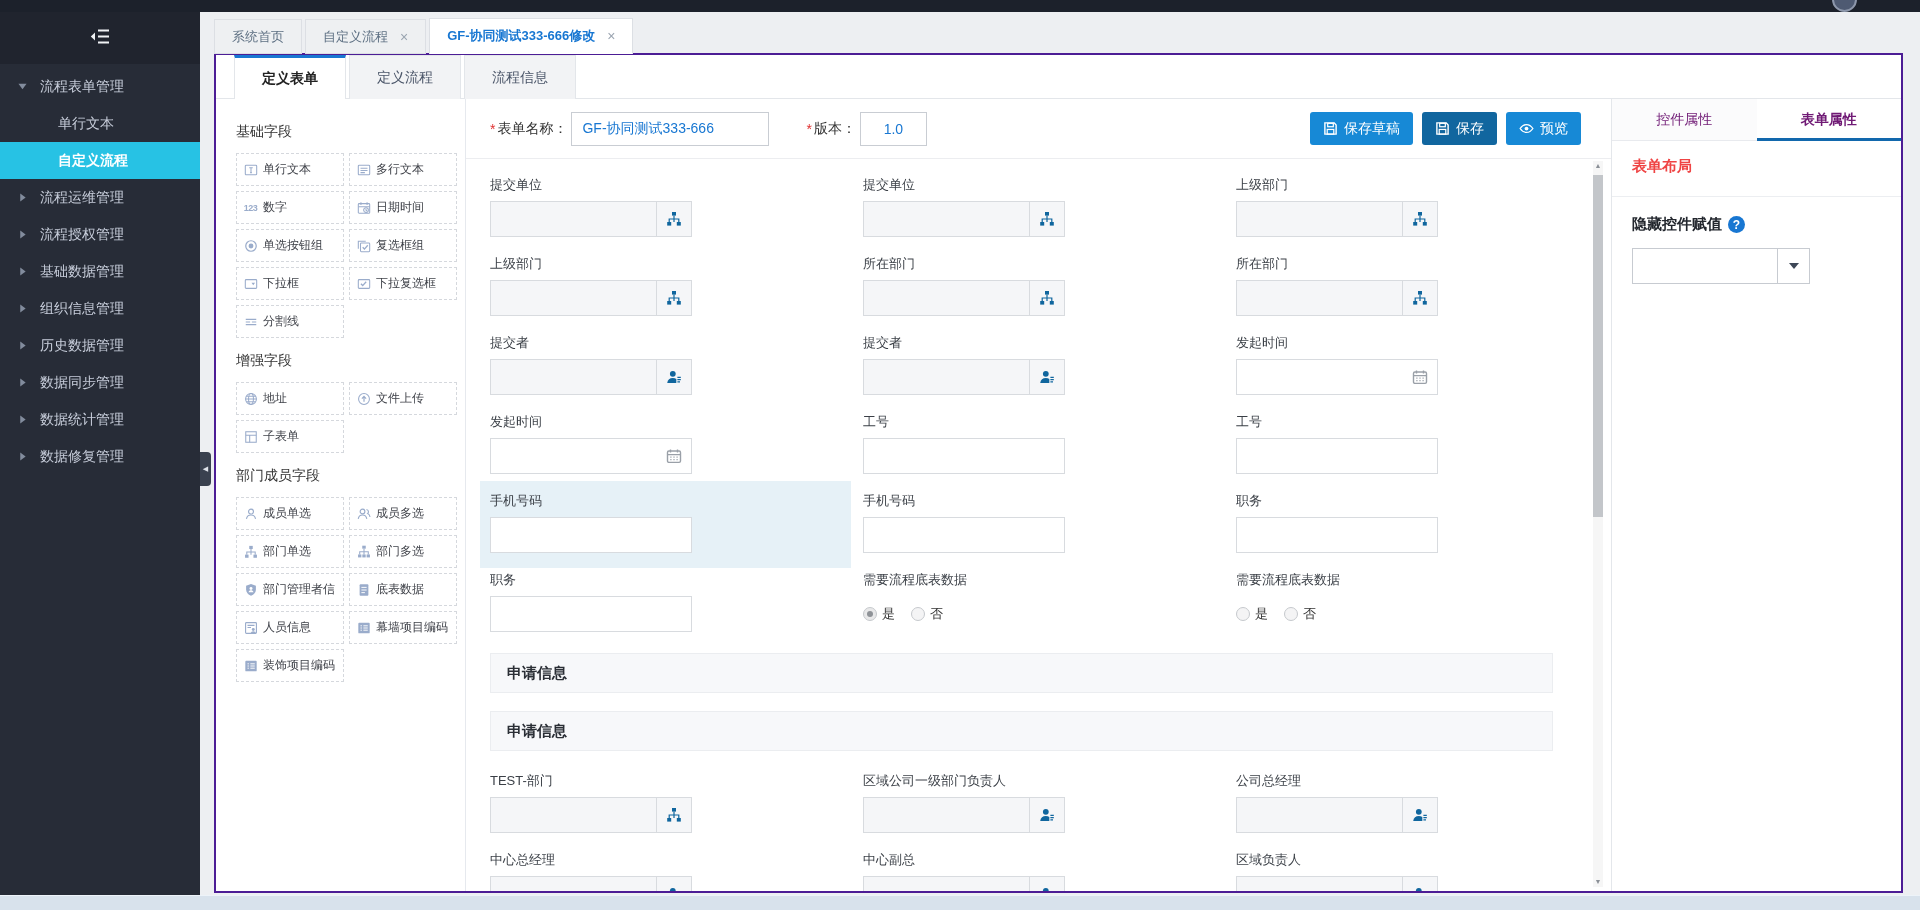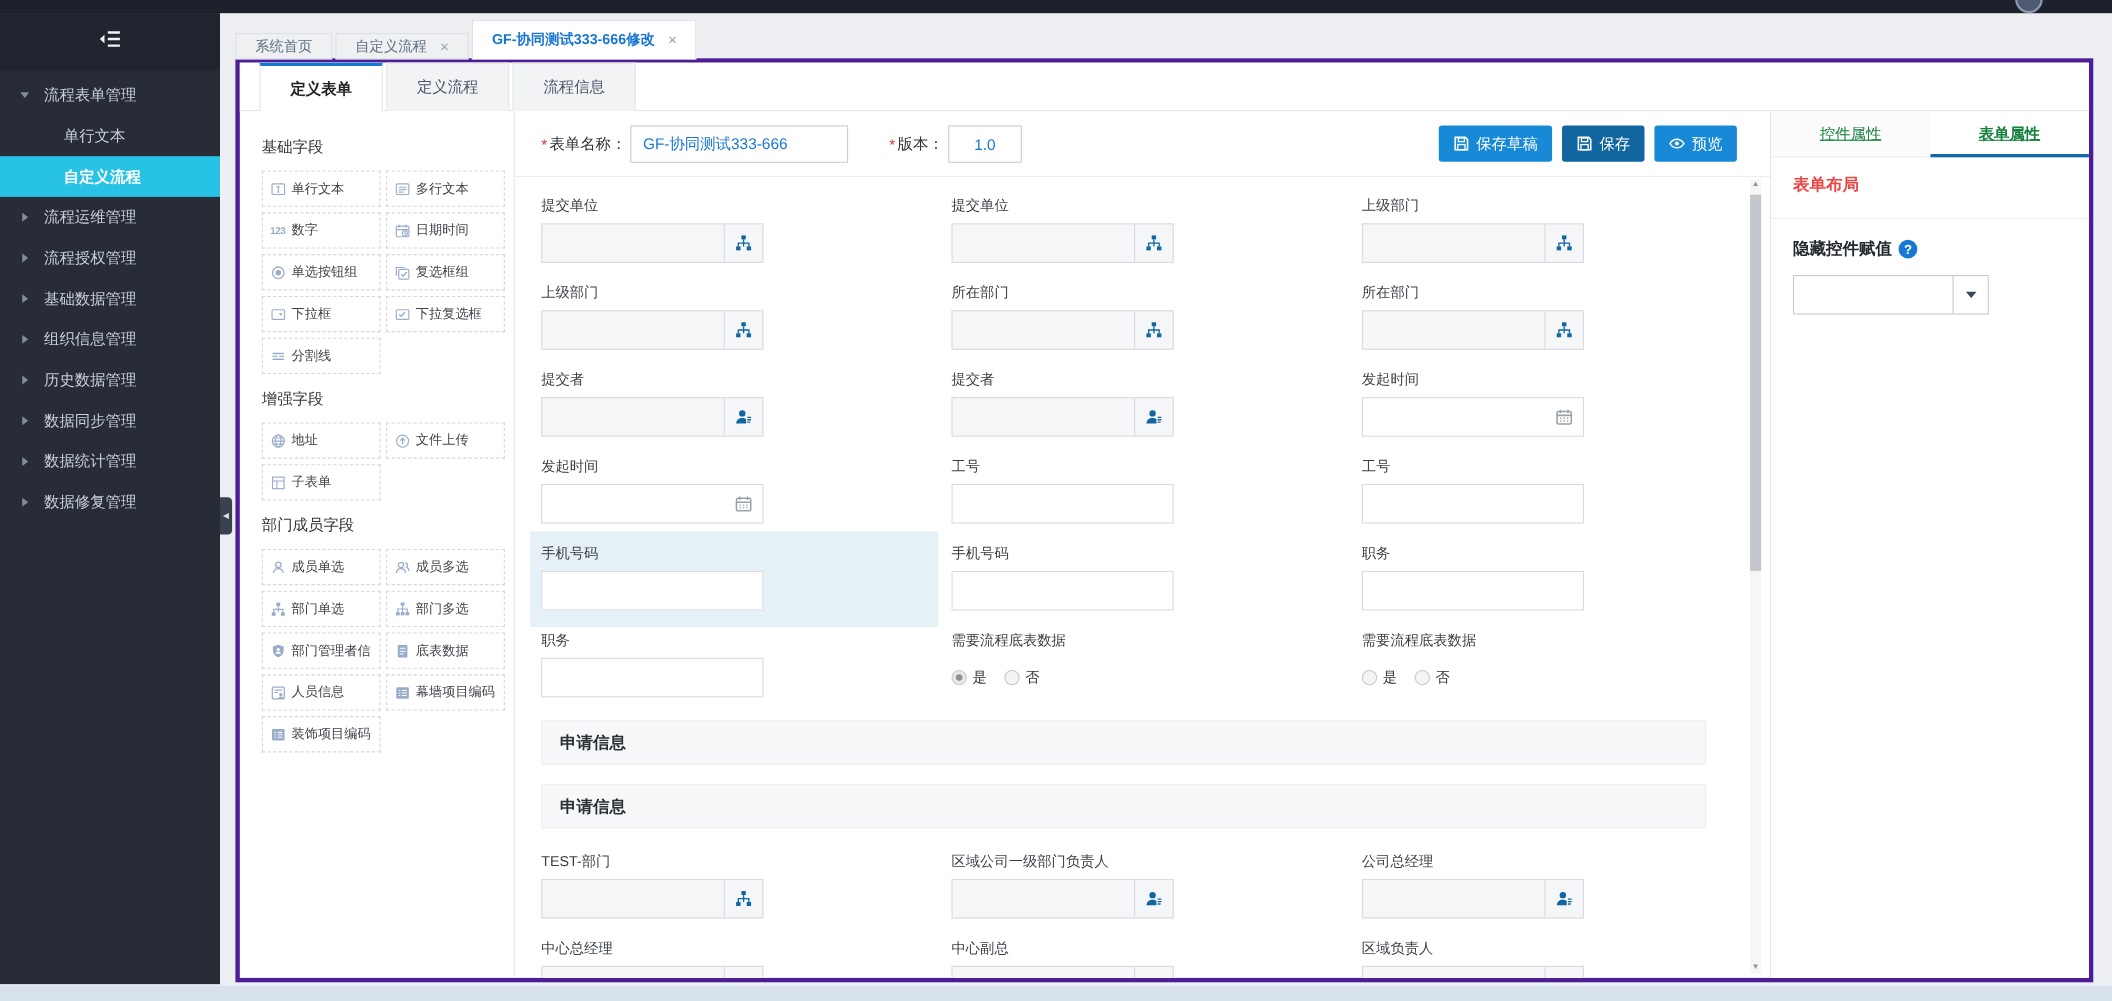--- a/index.html
+++ b/index.html
@@ -25,27 +25,27 @@
   .smenu-item.child.active { background:#27c2e4; color:#fff; font-weight:bold; }
 
   .collapse-handle { position:absolute; left:200px; top:452px; width:11px; height:34px; background:#3a414f;
     color:#dfe3ea; font-size:7px; display:flex; align-items:center; justify-content:center;
     border-radius:0 4px 4px 0; cursor:pointer; z-index:40; }
 
   
   .main { position:absolute; left:200px; top:12px; width:1720px; height:883px; }
 
   .tabbar { position:absolute; left:14px; top:6px; height:36px; display:flex; align-items:flex-end; z-index:5; }
-  .tab { height:24px; display:flex; align-items:center; padding:0 17px; background:#eef0f2;
+  .tab { height:35px; display:flex; align-items:center; padding:0 17px; background:#eef0f2;
     border:1px solid #dcdfe4; margin-right:3px; font-size:13px; color:#5e7083; cursor:pointer; white-space:nowrap; }
   .tab.active { background:#fff; color:#1877d2; font-weight:bold; height:36px; border-bottom:1px solid #fff; }
   .tab-close { margin-left:12px; color:#9aa4b0; font-size:14px; font-weight:normal; cursor:pointer; }
 
   .card { position:absolute; left:14px; top:41px; width:1689px; height:840px; background:#fff;
-    border:4px solid #4c1d95; }
+    border:2px solid #4c1d95; }
 
   
   .inner-tabbar { position:absolute; left:0; top:0; right:0; height:44px; border-bottom:1px solid #e3e6ea;
     display:flex; padding-left:18px; background:#fff; z-index:3; }
   .itab { width:112px; height:44px; display:flex; align-items:center; justify-content:center; font-size:14px;
     color:#4a5568; background:#f2f3f5; border:1px solid #e3e6ea; border-bottom:none; margin-right:3px; cursor:pointer; }
   .itab.active { background:#fff; border-top:3px solid #1877d2; font-weight:bold; color:#222; }
 
   
   .palette { position:absolute; left:0; top:44px; width:250px; bottom:0; border-right:1px solid #e6e9ee;
@@ -99,22 +99,22 @@
 
   .vscroll { position:absolute; right:8px; top:62px; width:10px; bottom:4px; background:#f6f6f6; }
   .varrow { position:absolute; left:0; width:10px; height:10px; color:#8b9097; font-size:7px; line-height:10px;
     text-align:center; cursor:pointer; }
   .varrow.up { top:0; } .varrow.down { bottom:0; }
   .vthumb { position:absolute; left:0; top:14px; width:10px; height:342px; background:#c3c6ca; cursor:grab; }
 
   
   .props { position:absolute; right:0; top:44px; width:290px; bottom:0; border-left:1px solid #e4e7eb; background:#fff; }
   .props-tabs { display:flex; height:42px; border-bottom:1px solid #e8eaee; }
-  .ptab { flex:1; display:flex; align-items:center; justify-content:center; font-size:14px; color:#15803d;
-    background:#fbfbfc; cursor:pointer; position:relative;text-decoration:underline; }
+  .ptab { flex:1; display:flex; align-items:center; justify-content:center; font-size:14px; color:#701a75;
+    background:#fbfbfc; cursor:pointer; position:relative; }
   .ptab.active { background:#fff; font-weight:bold; }
   .ptab.active::after { content:""; position:absolute; left:0; right:0; bottom:-1px; height:3px; background:#1268ad; }
   .props-body { padding:16px 20px; }
   .pb-title { font-size:15px; font-weight:bold; color:#ef4444; }
   .seg { display:flex; margin-top:14px; }
   .seg-btn { width:52px; height:34px; display:flex; align-items:center; justify-content:center; font-size:13px;
     color:#333; background:#f5f6f8; border:1px solid #dbdee2; margin-right:2px; cursor:pointer; }
   .seg-btn.active { background:#1268ad; color:#fff; border-color:#1268ad; font-weight:bold; }
   .pdivider { border-top:1px solid #eceef1; margin:20px -20px 18px -20px; }
   .pb-title2 { font-size:15px; font-weight:bold; color:#23272e; display:flex; align-items:center; }

